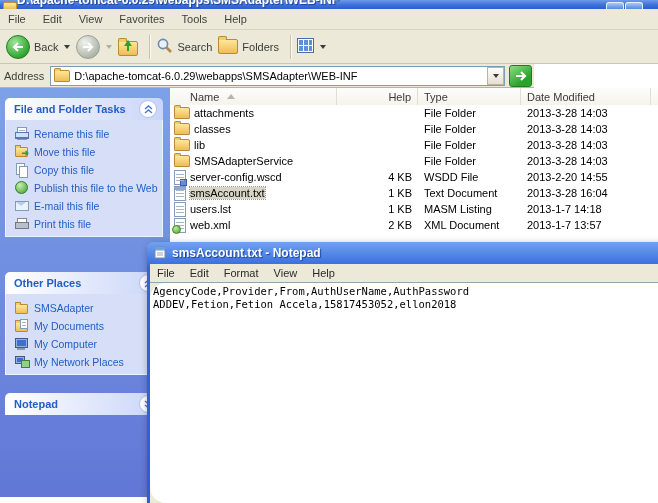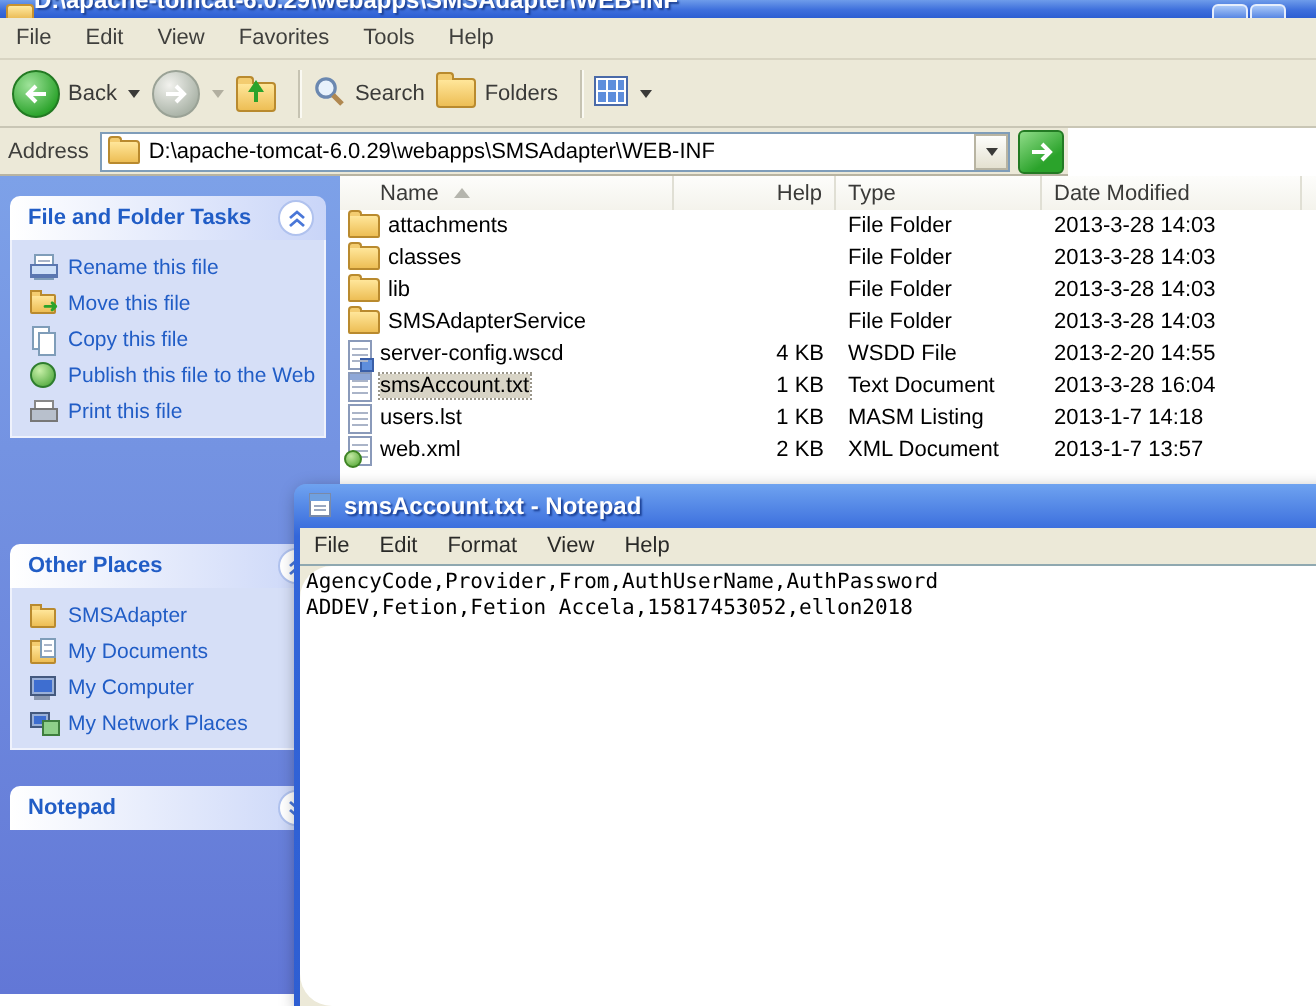--- a/index.html
+++ b/index.html
@@ -271,20 +271,26 @@
           <span>Copy this file</span>
         </div>
         <div class="p-item">
           <span class="sico">
               <span class="sico-globe"></span>
             </span>
           <span>Publish this file to the Web</span>
         </div>
         <div class="p-item">
           <span class="sico">
+              <span class="sico-mail"></span>
+            </span>
+          <span>E-mail this file</span>
+        </div>
+        <div class="p-item">
+          <span class="sico">
               <span class="sico-print-top"></span>
               <span class="sico-print-body"></span>
             </span>
           <span>Print this file</span>
         </div>
       </div>
     </div>
 
     <div class="panel" style="top:184px">
       <div class="panel-header">

